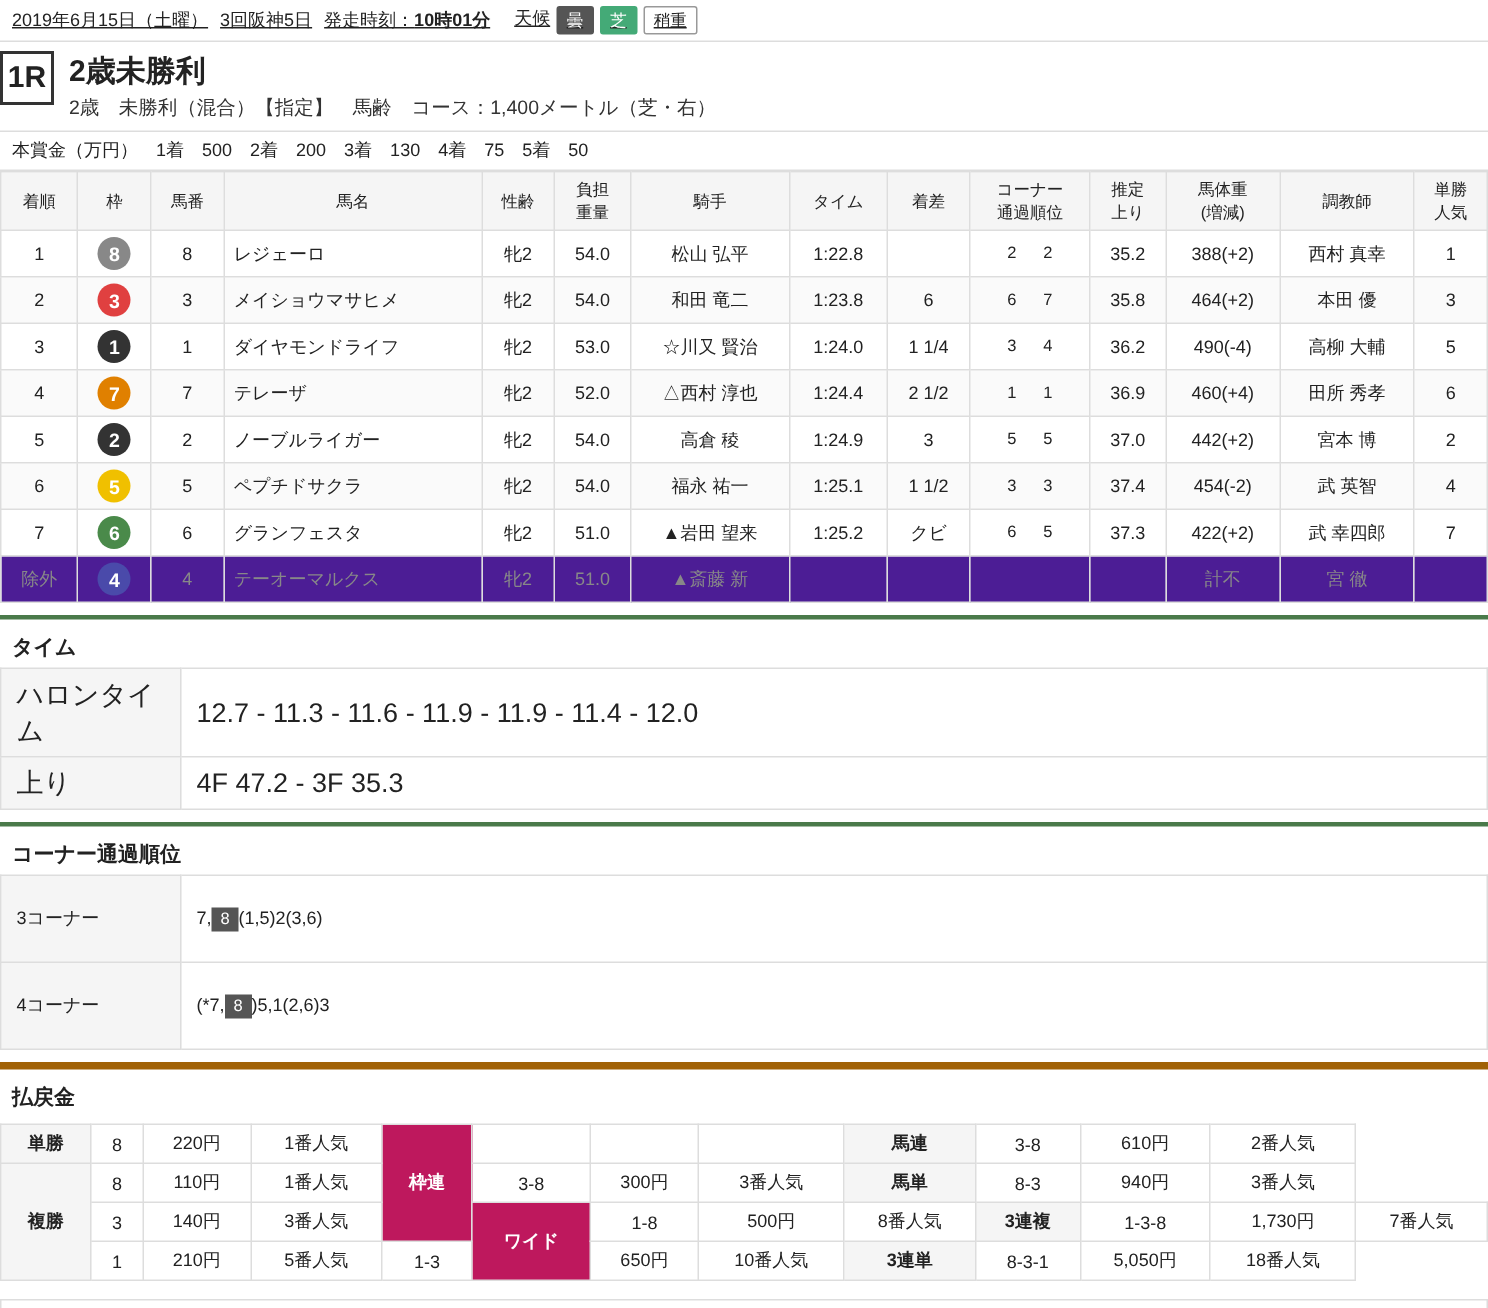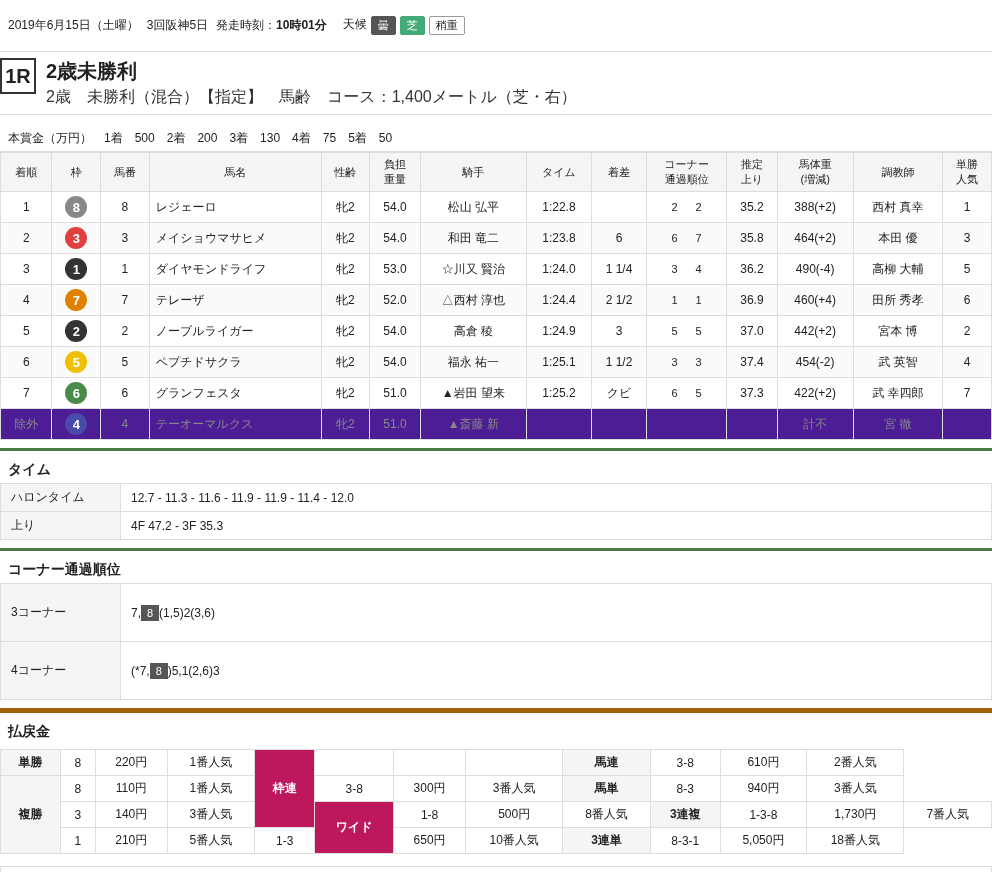--- a/index.html
+++ b/index.html
@@ -1,42 +1,42 @@
 <!DOCTYPE html>
 <html><head>
   <meta charset="utf-8">
   <style>
     * { box-sizing: border-box; margin: 0; padding: 0; }
     body { font-family: sans-serif; font-size: 12px; color: #222; background: #fff; width: 992px; }
     
-    .header-bar { display: flex; align-items: center; padding: 16px 8px; border-bottom: 1px solid #ddd; font-size: 12px; gap: 8px; }
+    .header-bar { display: flex; align-items: center; padding: 4px 8px; border-bottom: 1px solid #ddd; font-size: 12px; gap: 8px; text-decoration: underline; }
     .weather-badges { display: flex; gap: 4px; margin-left: 8px; }
     .badge { padding: 1px 6px; border: 1px solid #999; font-size: 11px; border-radius: 2px; }
     .badge.active { background: #555; color: #fff; border-color: #555; }
     .badge.green { background: #4a7; color: #fff; border-color: #4a7; }
 
     .race-title-section { display: flex; align-items: flex-start; padding: 6px 0; border-bottom: 1px solid #ddd; }
     .race-num-box { background: #fff; border: 2px solid #333; width: 36px; height: 36px; display: flex; align-items: center; justify-content: center; font-size: 20px; font-weight: bold; margin-right: 10px; flex-shrink: 0; }
     .race-title-text h1 { font-size: 20px; font-weight: bold; }
-    .race-subtitle { font-size: 16px; color: #333; margin-top: 2px; }
+    .race-subtitle { font-size: 13px; color: #333; margin-top: 2px; }
 
     .prize-bar { padding: 4px 8px; border-bottom: 1px solid #ddd; font-size: 12px; display: flex; gap: 12px; align-items: center; }
-    .prize-bar span { white-space: nowrap; margin-top: 11px; }
+    .prize-bar span { white-space: nowrap; }
 
     table.main-table { width: 100%; border-collapse: collapse; font-size: 12px; }
     table.main-table th { background: #f5f5f5; border: 1px solid #ddd; padding: 4px 6px; text-align: center; font-weight: normal; font-size: 11px; }
     table.main-table td { border: 1px solid #ddd; padding: 4px 6px; text-align: center; }
     table.main-table td.horse-name { text-align: left; }
     .frame-circle { display: inline-flex; align-items: center; justify-content: center; width: 22px; height: 22px; border-radius: 50%; color: #fff; font-weight: bold; font-size: 13px; }
     .corner-pair { display: flex; gap: 4px; justify-content: center; align-items: center; }
     .corner-num { display: inline-flex; align-items: center; justify-content: center; width: 20px; height: 18px; font-size: 11px; }
 
     .section-header { font-size: 14px; font-weight: bold; padding: 10px 8px 4px 8px; border-top: 3px solid #4a7a4a; margin-top: 8px; }
     
-    table.time-table { width: 100%; border-collapse: collapse; font-size: 12px; margin-bottom: 8px; }
+    table.time-table { width: 100%; border-collapse: collapse; font-size: 18px; margin-bottom: 8px; }
     table.time-table td { border: 1px solid #ddd; padding: 5px 10px; }
     table.time-table td:first-child { background: #f5f5f5; width: 120px; }
 
     .corner-table { width: 100%; border-collapse: collapse; font-size: 12px; margin-bottom: 8px; }
     .corner-table td { border: 1px solid #ddd; padding: 20px 10px; }
     .corner-table td:first-child { background: #f5f5f5; width: 120px; }
     .inline-highlight { display: inline-flex; align-items: center; justify-content: center; width: 18px; height: 16px; background: #555; color: #fff; font-size: 11px; }
 
     .payout-section { margin-top: 8px; }
     .payout-section .section-header { border-top: 5px solid #a16207; }

